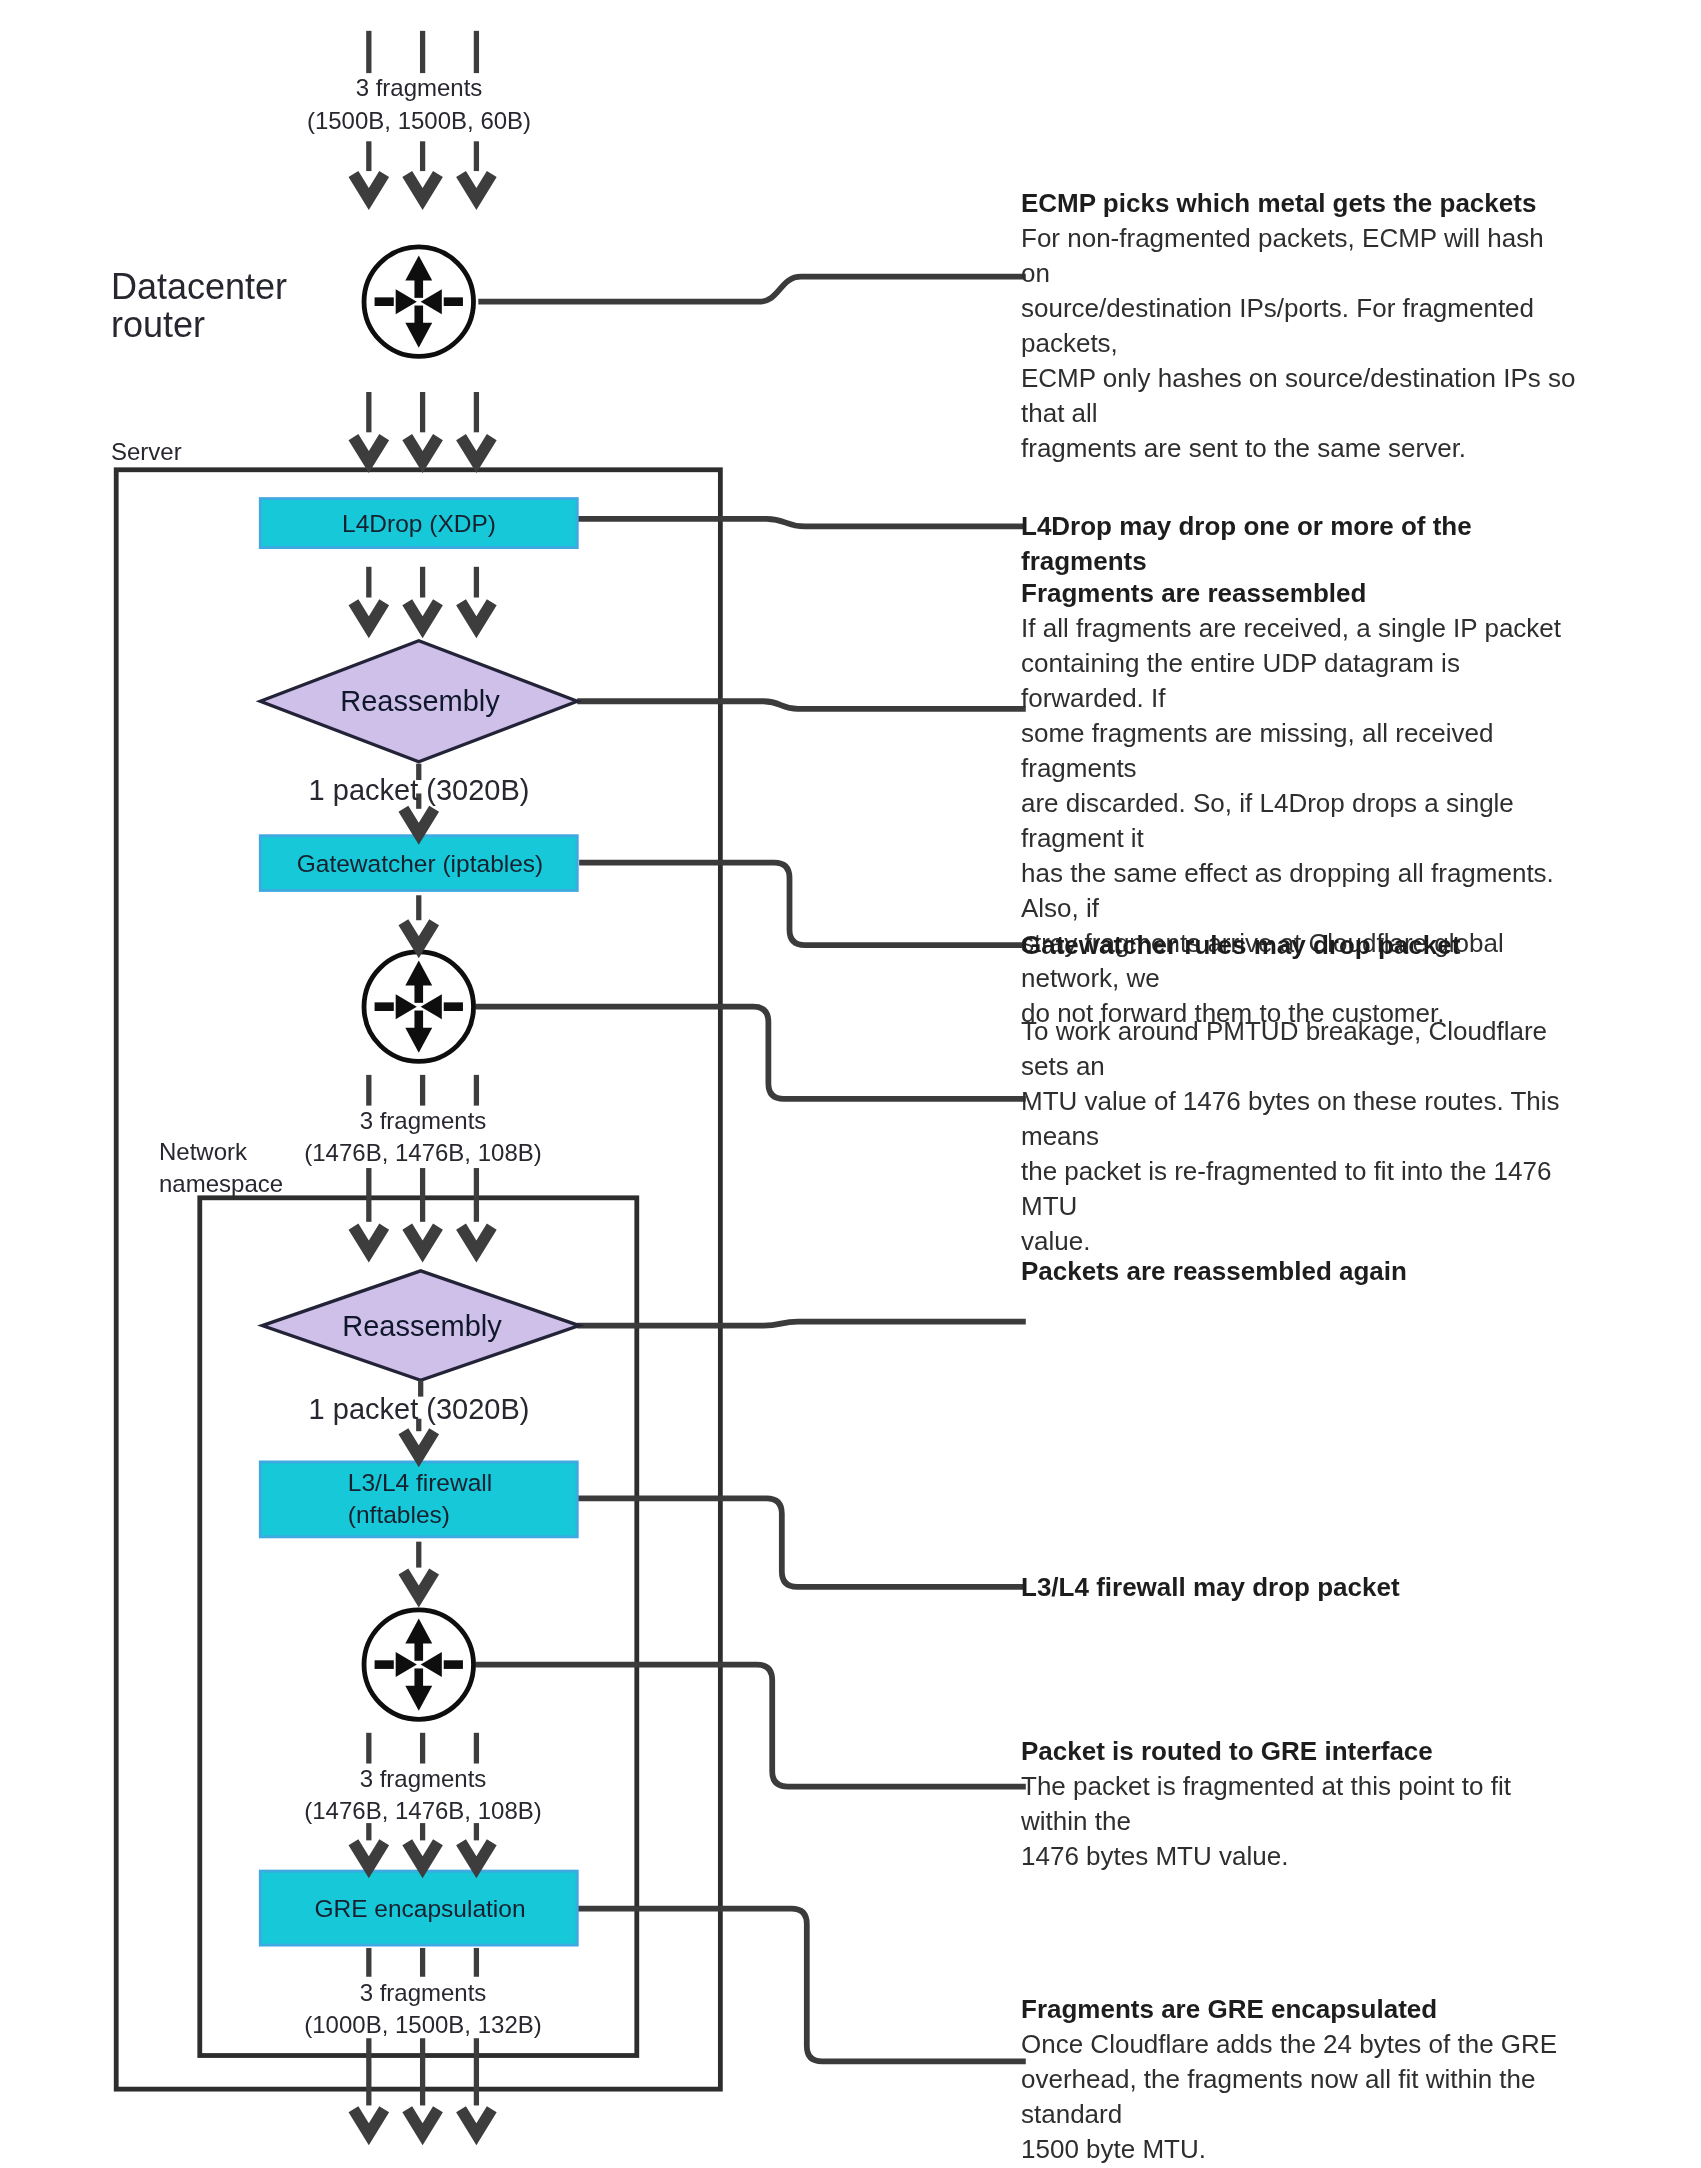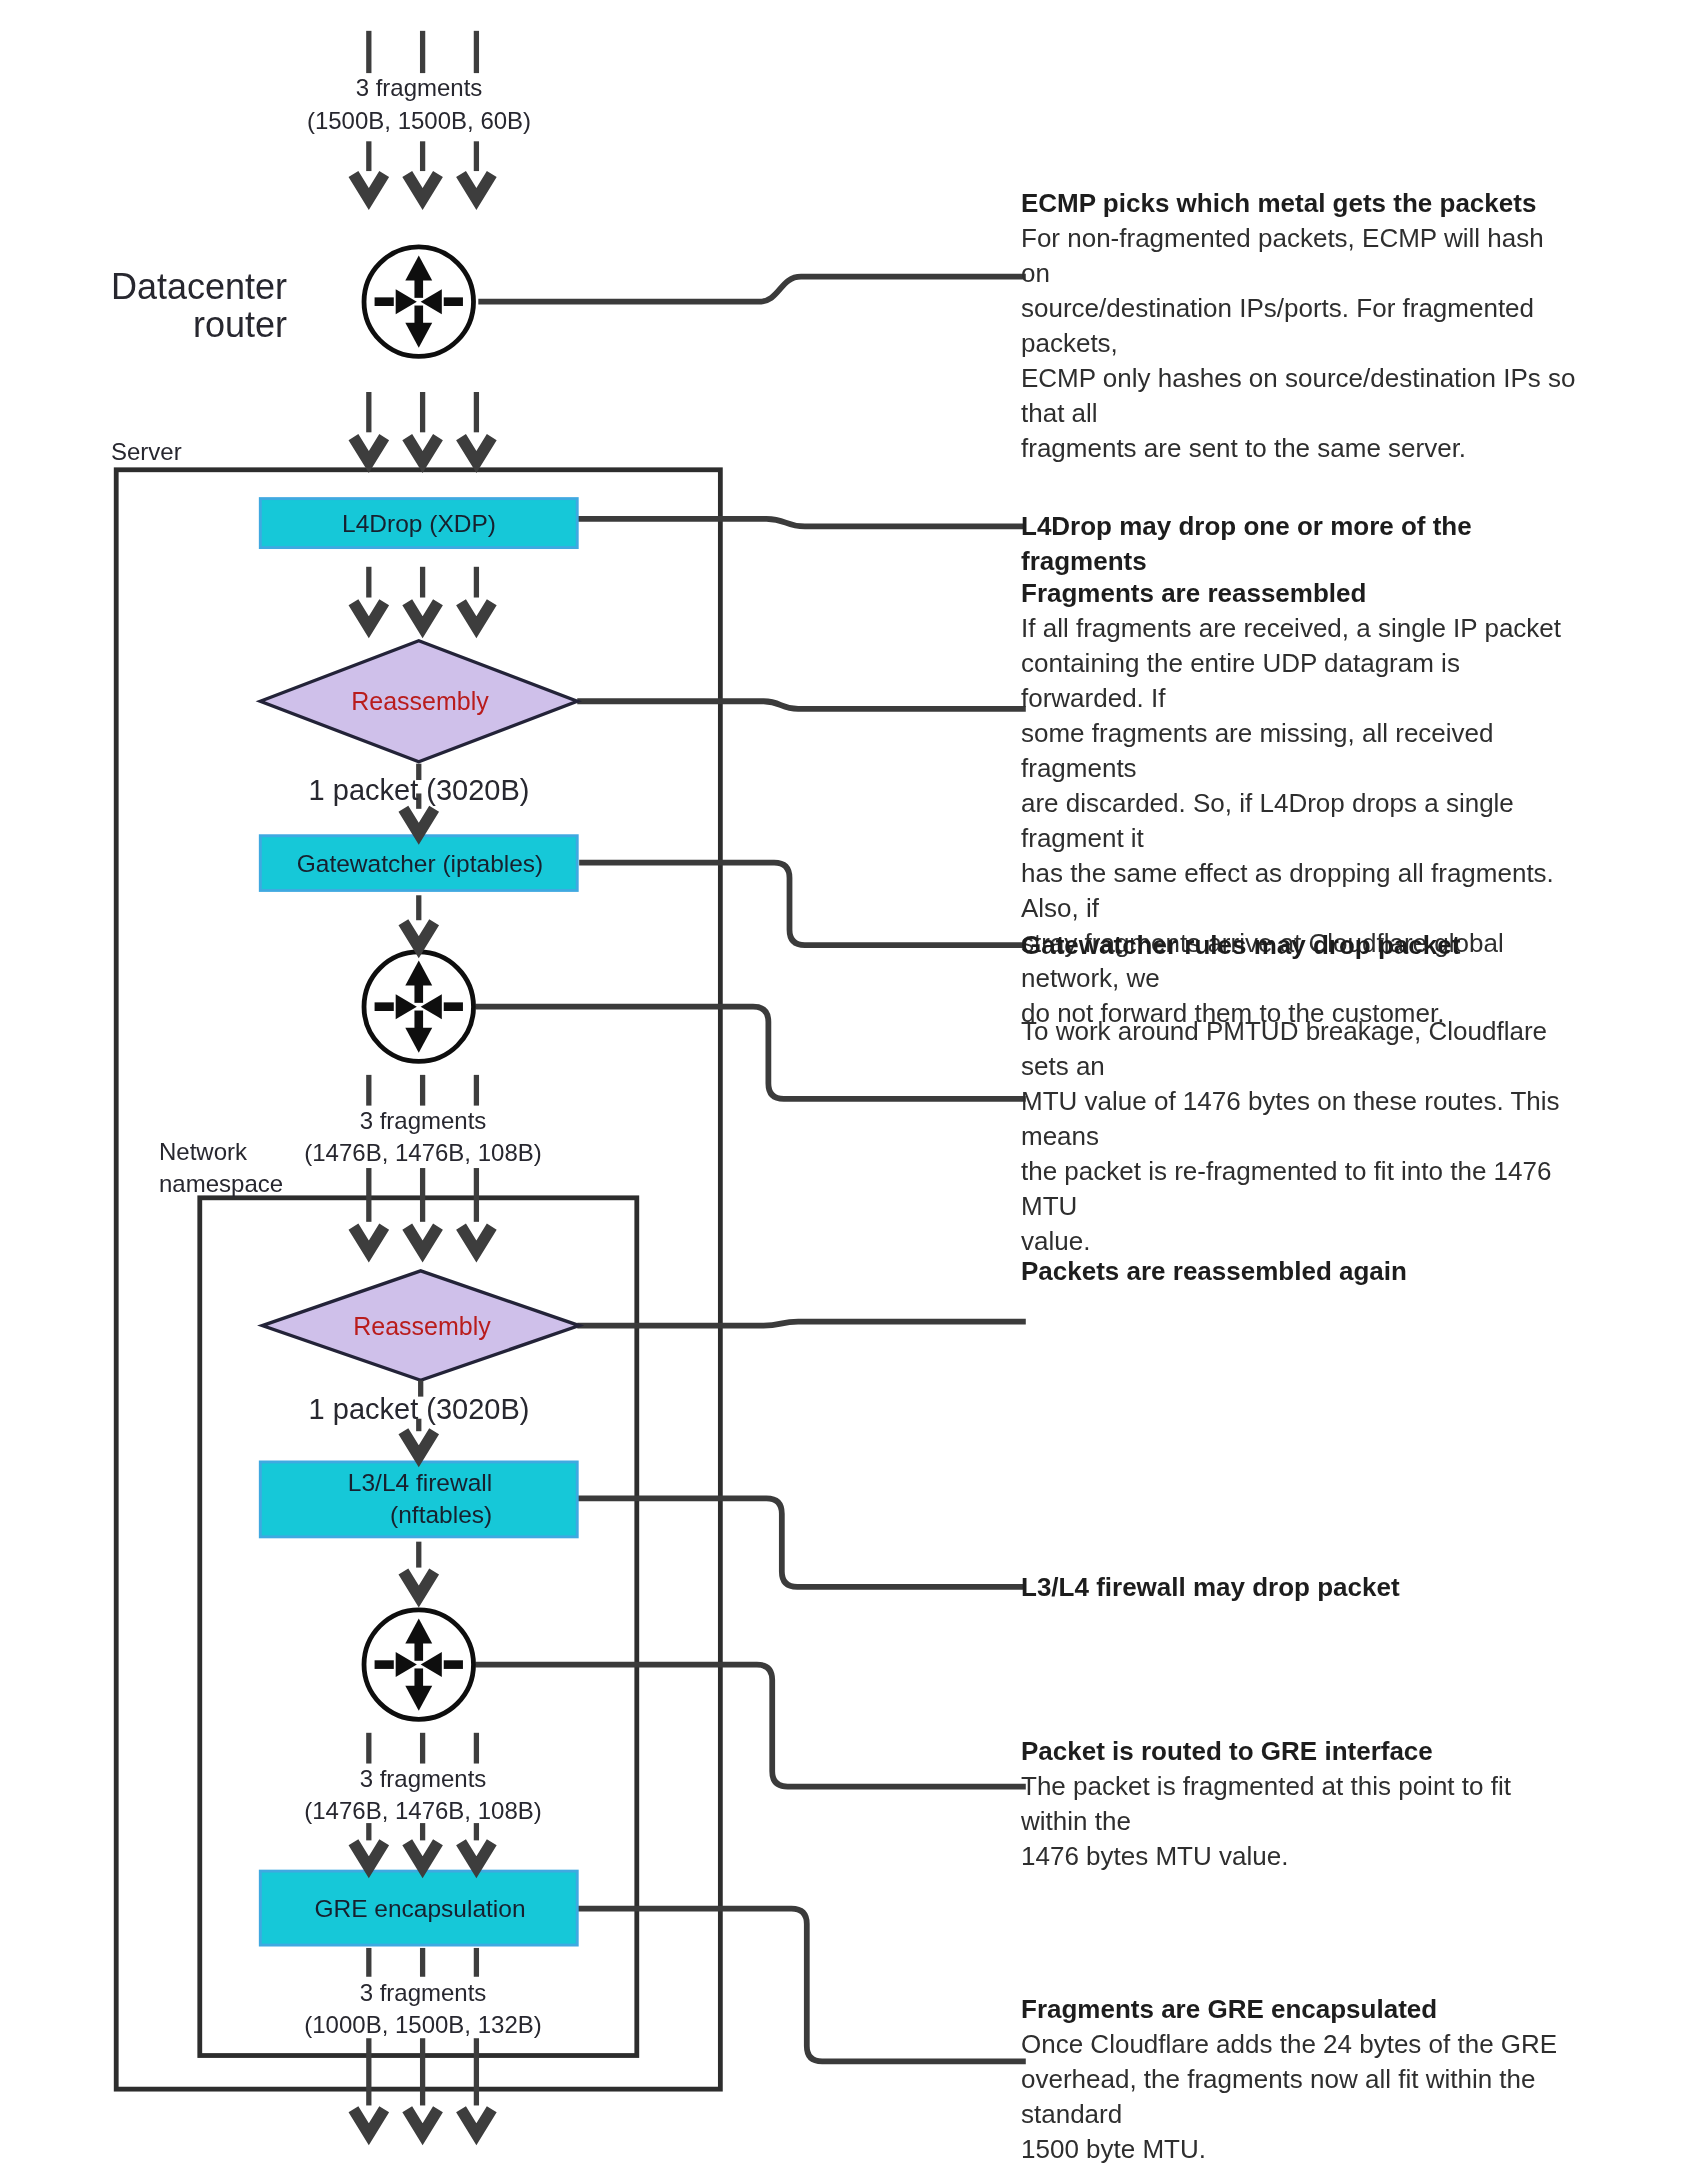--- a/index.html
+++ b/index.html
@@ -5,24 +5,24 @@
   :root{
     --process-fill:#16c8d8; --process-border:#3fa9e1;
     --decision-fill:#cfc0ea; --decision-border:#232338;
     --line:#3b3b3b; --text:#2e2e2e;
   }
   html,body{margin:0;padding:0;background:#fff;}
   .canvas{position:relative;width:1701px;height:2168px;background:#fff;
     font-family:"Liberation Sans",sans-serif;color:var(--text);overflow:hidden;}
   .canvas svg{position:absolute;left:0;top:0;}
   .lbl{position:absolute;transform:translate(-50%,-50%);white-space:pre-line;
-    text-align:right;font-size:24px;line-height:32px;color:#27272f;}
+    text-align:left;font-size:24px;line-height:32px;color:#27272f;}
   .lbl.big{font-size:29px;}
   .lbl.node{color:#17202e;font-size:24.5px;}
-  .lbl.dianode{color:#b91c1c;font-size:25px;}
+  .lbl.dianode{color:#0f172a;font-size:29px;}
   .lbl.left{transform:translate(0,-50%);text-align:left;}
   .lbl.dc{font-size:36px;line-height:38px;}
   .ann{position:absolute;left:1021px;width:557px;font-size:26px;line-height:35px;}
   .ann .h{font-weight:700;color:#1d1d1d;}
   .ann .b{white-space:pre-line;color:var(--text);}
   .proc{fill:var(--process-fill);stroke:var(--process-border);stroke-width:3;}
   .deci{fill:var(--decision-fill);stroke:var(--decision-border);stroke-width:3.5;}
   .wire{fill:none;stroke:var(--line);stroke-width:6;}
   .shaft{fill:none;stroke:#3d3d3d;stroke-width:5.5;}
   .dash{fill:none;stroke:#3d3d3d;stroke-width:5.5;}

